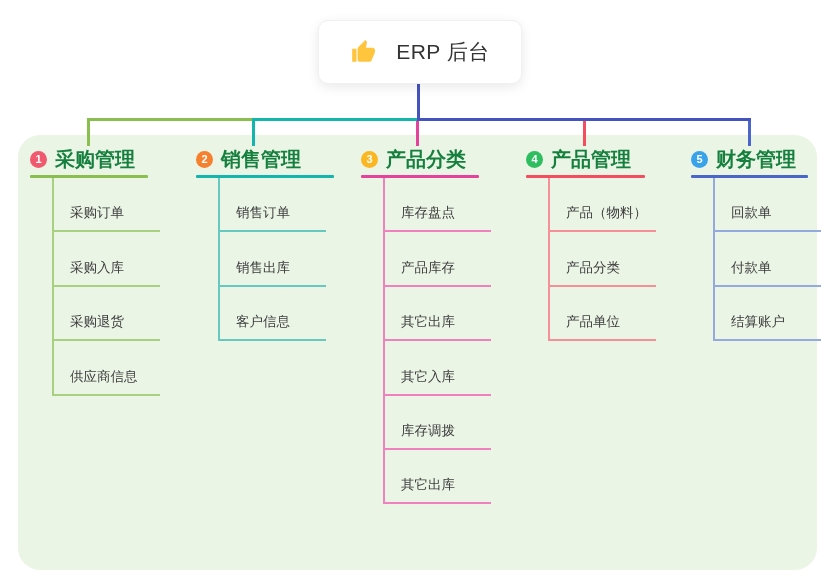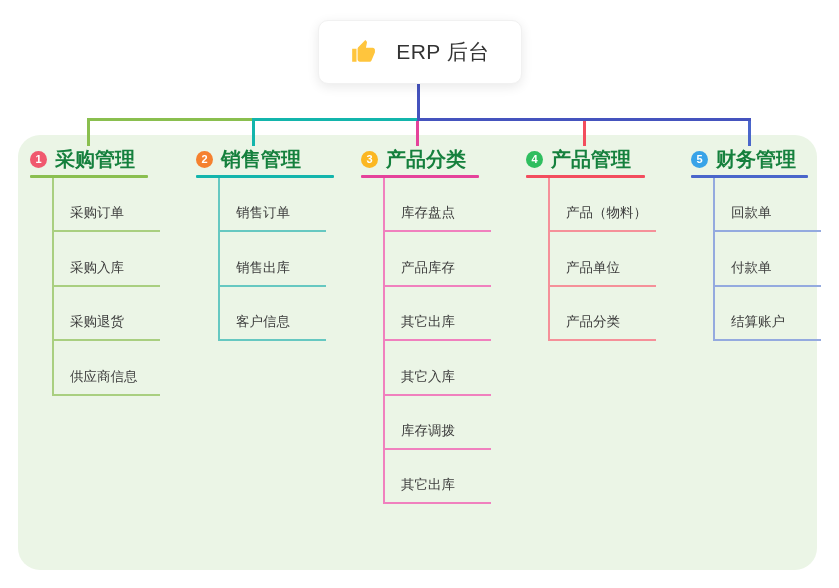--- a/index.html
+++ b/index.html
@@ -140,24 +140,24 @@
       <span class="badge">4</span>
       <span class="branch-label">产品管理</span>
     </div>
     <div class="branch-underline"></div>
     <div class="branch-children">
 
     <div class="child">
         <span class="child-label">产品（物料）</span>
       </div>
           <div class="child">
-        <span class="child-label">产品单位</span>
+        <span class="child-label">产品分类</span>
       </div>
           <div class="child">
-        <span class="child-label">产品分类</span>
+        <span class="child-label">产品单位</span>
       </div>
         </div>
   </div>
       <div class="branch" style="left: 691px; --w: 117px; --line: #4A66CB; --child-line: #94AADF; --badge: #38A3E8;">
     <div class="branch-head">
       <span class="badge">5</span>
       <span class="branch-label">财务管理</span>
     </div>
     <div class="branch-underline"></div>
     <div class="branch-children">

